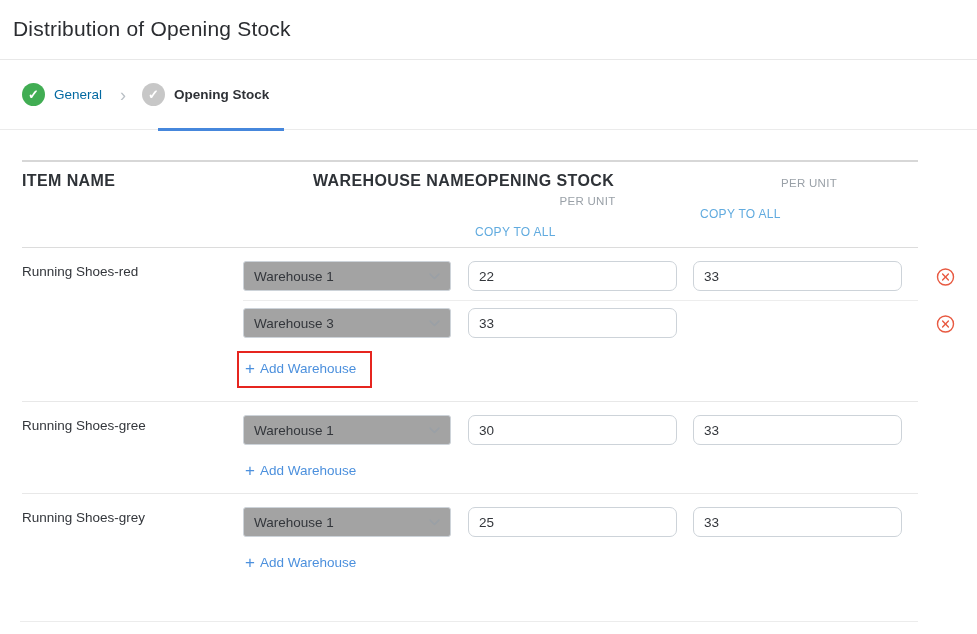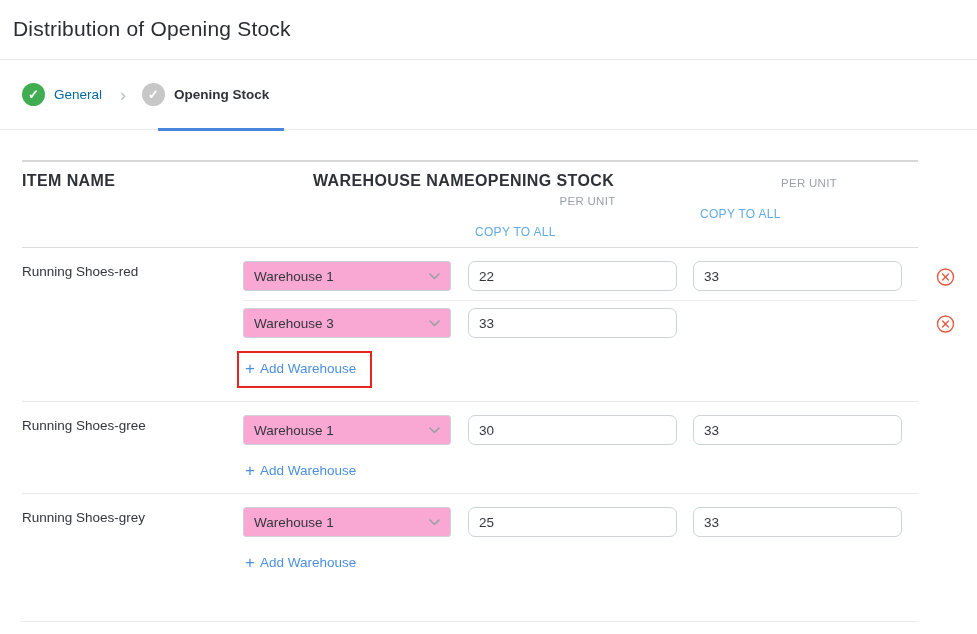--- a/index.html
+++ b/index.html
@@ -38,21 +38,21 @@
   .h-link  { font-size:12px; color:#61abdf; margin-top:18px; letter-spacing:.3px; cursor:pointer; }
 
   .item-row { display:flex; border-bottom:1px solid #e8e8e8; padding:6px 0 13px; }
   .item-row:last-child { border-bottom:none;gap:24px; }
   .col-item { width:228px; padding-top:10px; font-size:13.5px; color:#33363b; }
   .col-entries { flex:1; position:relative; }
   .entry { display:flex; align-items:center; padding:7px 0 9px; position:relative; }
   .entry + .entry { border-top:1px solid #ededed; }
 
   .wh-select { width:208px; height:30px; border:1px solid #cdd3d9; border-radius:3px;
-               background:#f9a8d4; display:flex; align-items:center; justify-content:space-between;
+               background:#a3a3a3; display:flex; align-items:center; justify-content:space-between;
                padding:0 10px; margin-right:17px; font-size:13.5px; color:#33363b; cursor:pointer; }
   .chevron-down { display:flex; align-items:center; }
 
   .num-input { width:209px; height:30px; border:1px solid #cdd3d9; border-radius:7px;
                padding:0 10px; font-size:13.5px; color:#33363b; margin-right:16px;
                font-family:"Liberation Sans", sans-serif; outline:none; }
 
   .delete-btn { position:absolute; left:693px; top:50%; transform:translateY(-50%);
                 width:19px; height:19px; background:none; border:none; cursor:pointer; padding:0; }
 

